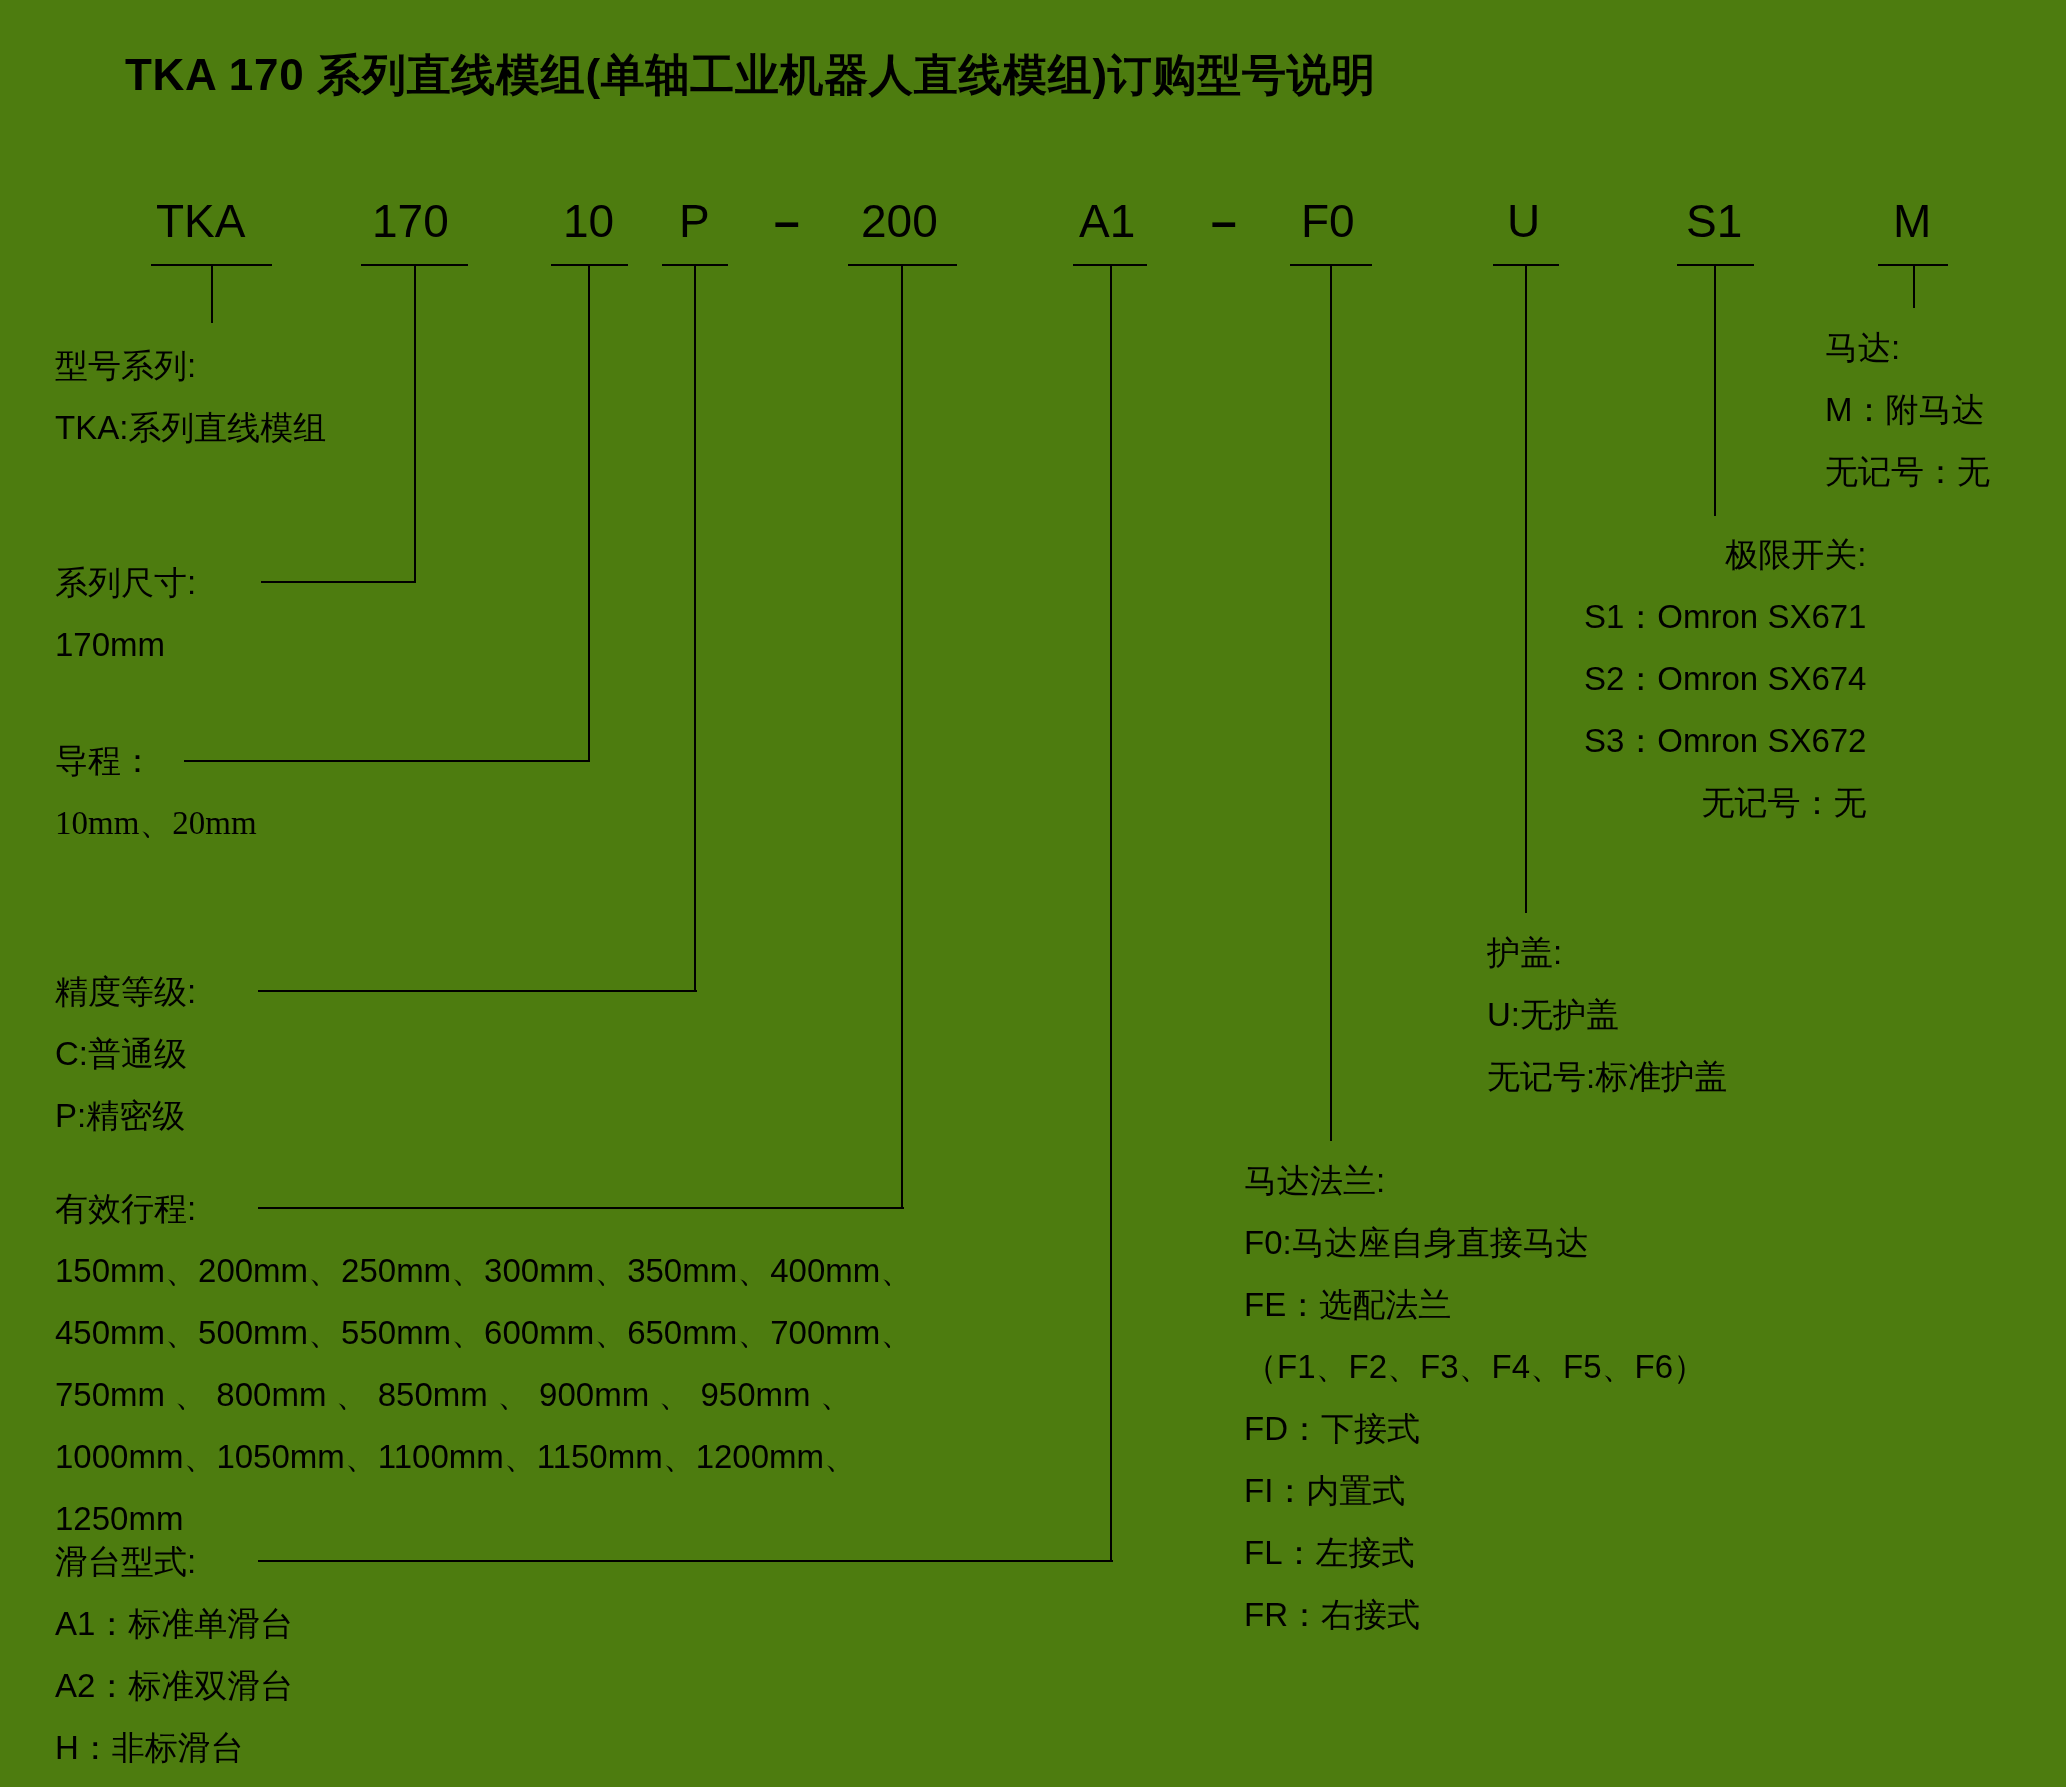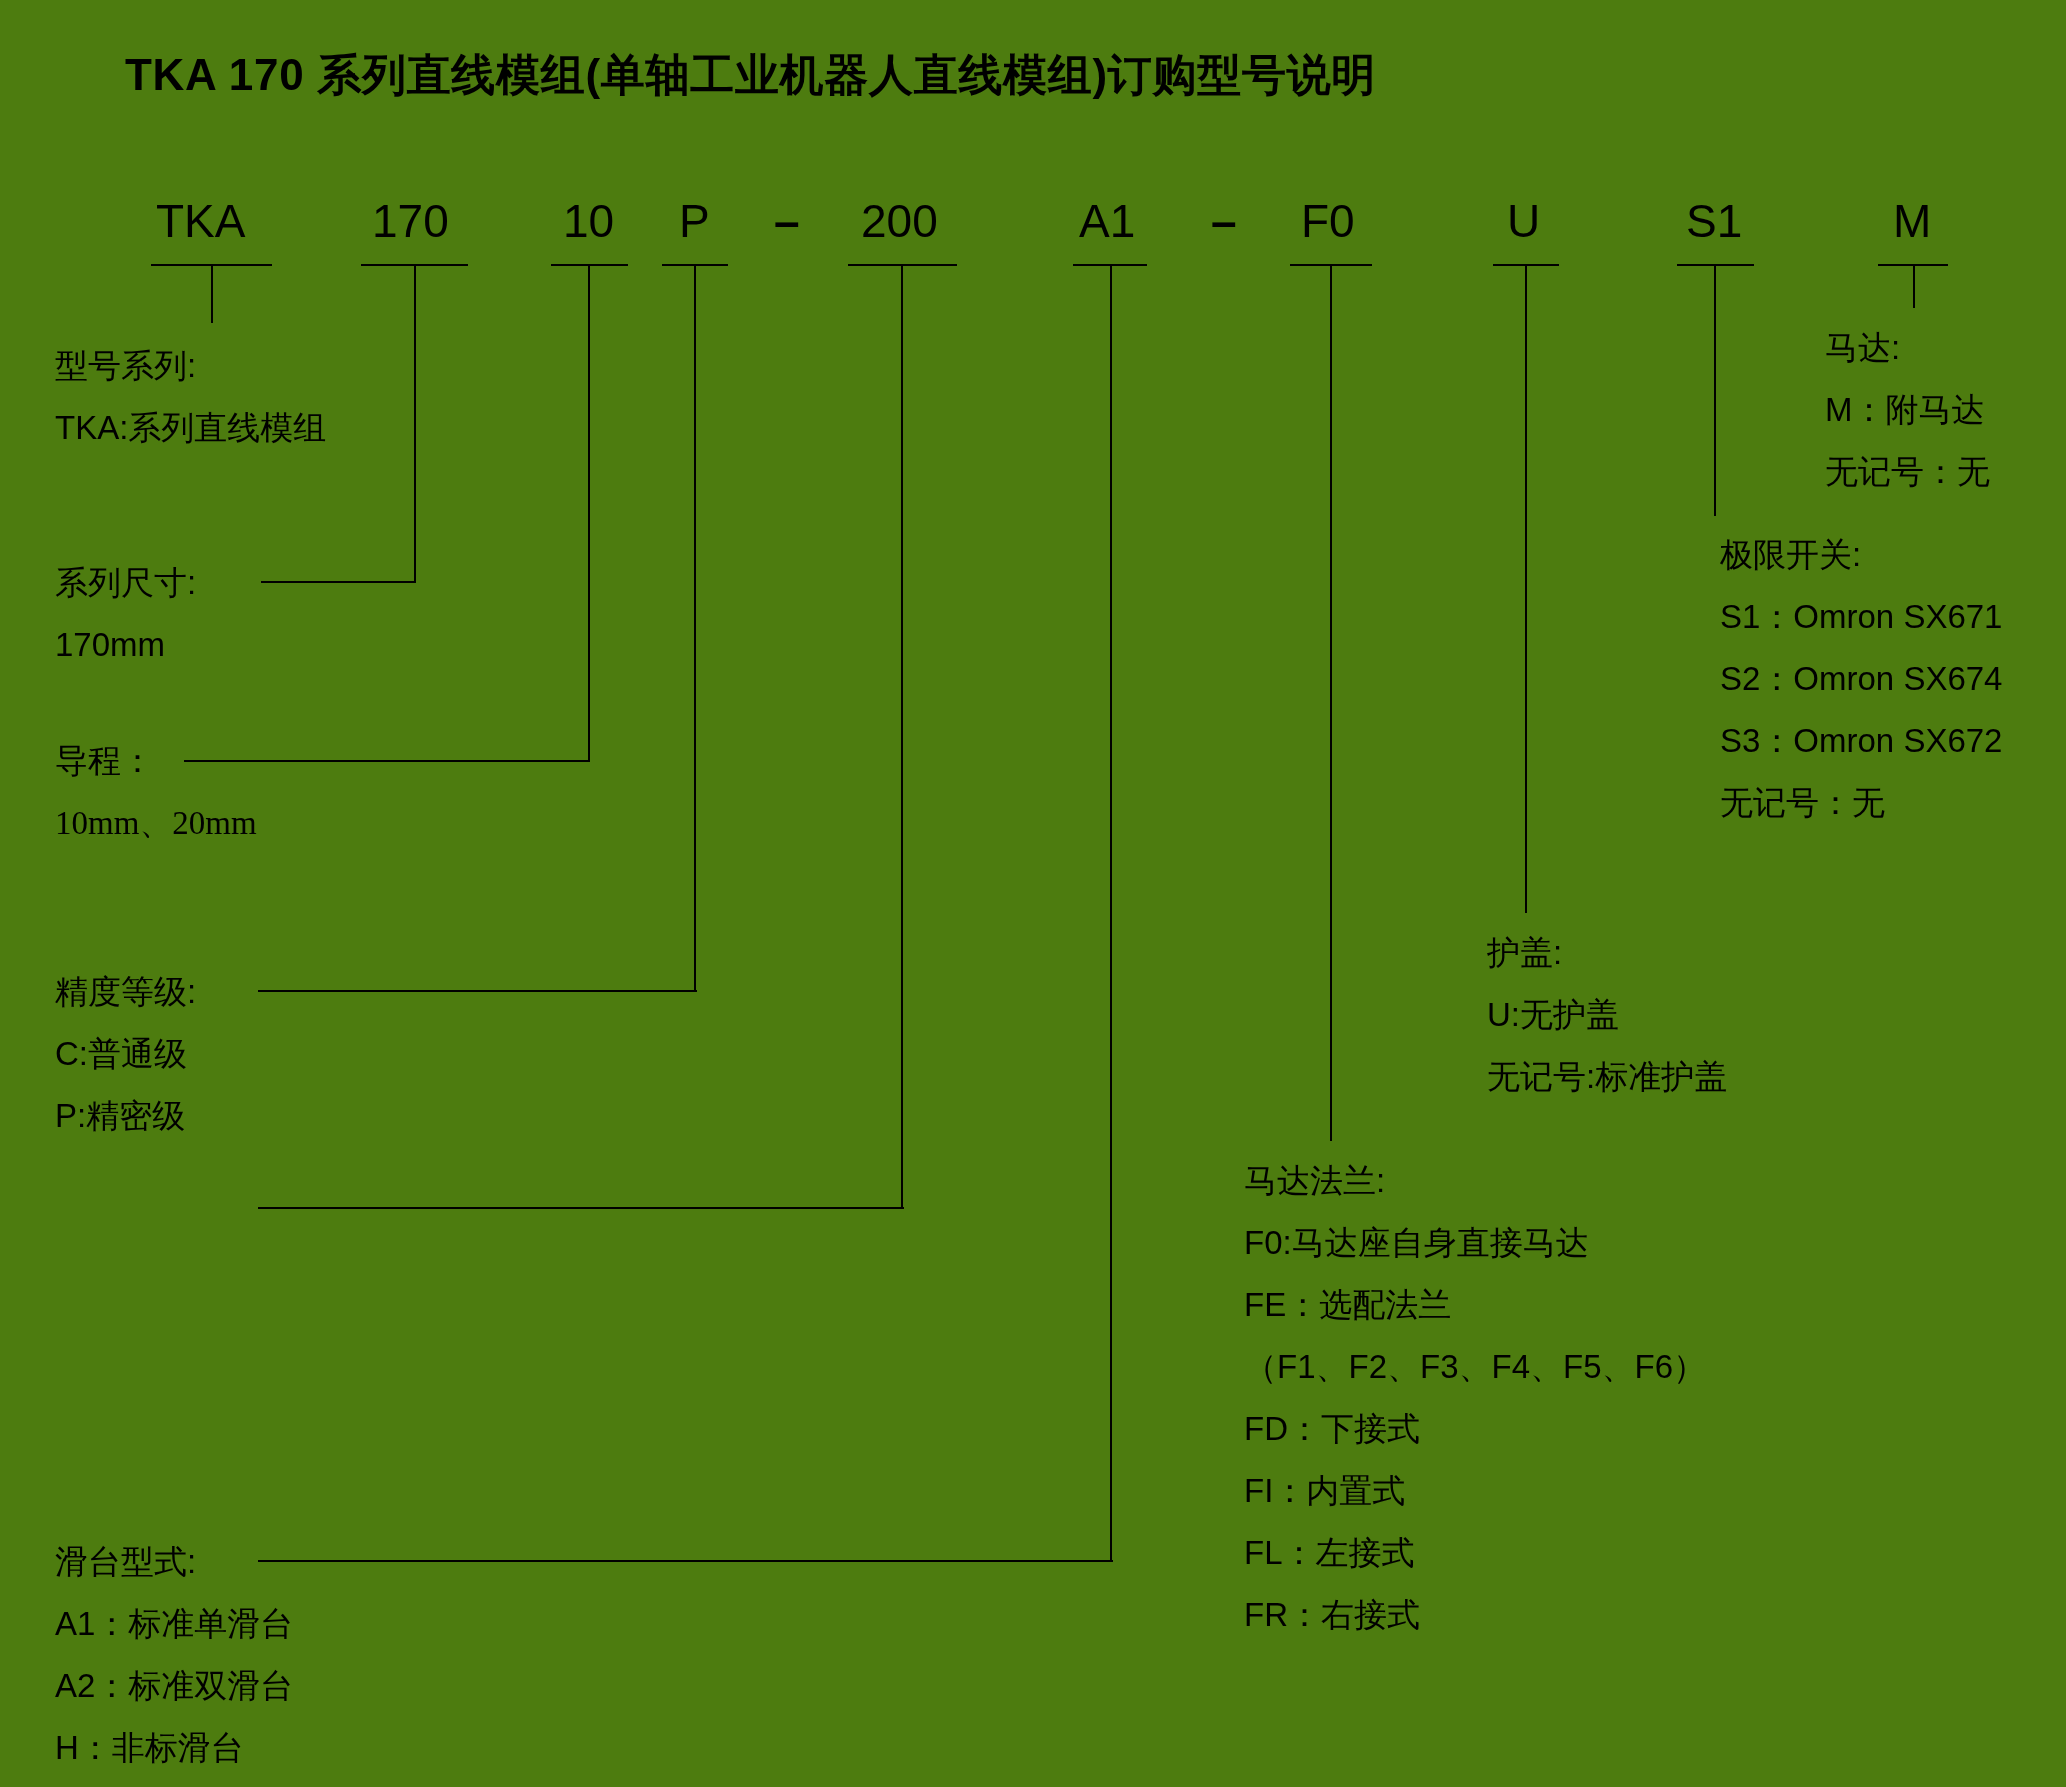--- a/index.html
+++ b/index.html
@@ -97,20 +97,28 @@
     <div class="lbl-line">导程：</div>
     <div class="lbl-line">10mm、20mm</div>
   </div>
 
   <div class="lbl" style="left:55px;top:961px;">
     <div class="lbl-line">精度等级:</div>
     <div class="lbl-line">C:普通级</div>
     <div class="lbl-line">P:精密级</div>
   </div>
 
+  <div class="lbl" style="left:55px;top:1178px;">
+    <div class="lbl-line">有效行程:</div>
+    <div class="lbl-line">150mm、200mm、250mm、300mm、350mm、400mm、</div>
+    <div class="lbl-line">450mm、500mm、550mm、600mm、650mm、700mm、</div>
+    <div class="lbl-line">750mm 、 800mm 、 850mm 、 900mm 、 950mm 、</div>
+    <div class="lbl-line">1000mm、1050mm、1100mm、1150mm、1200mm、</div>
+    <div class="lbl-line">1250mm</div>
+  </div>
 
   <div class="lbl" style="left:55px;top:1531px;">
     <div class="lbl-line">滑台型式:</div>
     <div class="lbl-line">A1：标准单滑台</div>
     <div class="lbl-line">A2：标准双滑台</div>
     <div class="lbl-line">H：非标滑台</div>
   </div>
 
   <div class="lbl" style="left:1244px;top:1150px;">
     <div class="lbl-line">马达法兰:</div>
@@ -122,21 +130,21 @@
     <div class="lbl-line">FL：左接式</div>
     <div class="lbl-line">FR：右接式</div>
   </div>
 
   <div class="lbl" style="left:1487px;top:922px;">
     <div class="lbl-line">护盖:</div>
     <div class="lbl-line">U:无护盖</div>
     <div class="lbl-line">无记号:标准护盖</div>
   </div>
 
-  <div class="lbl" style="left:1720px;top:524px;">
+  <div class="lbl" style="left:1584px;top:524px;text-align:right;">
     <div class="lbl-line">极限开关:</div>
     <div class="lbl-line">S1：Omron SX671</div>
     <div class="lbl-line">S2：Omron SX674</div>
     <div class="lbl-line">S3：Omron SX672</div>
     <div class="lbl-line">无记号：无</div>
   </div>
 
   <div class="lbl" style="left:1825px;top:317px;">
     <div class="lbl-line">马达:</div>
     <div class="lbl-line">M：附马达</div>

